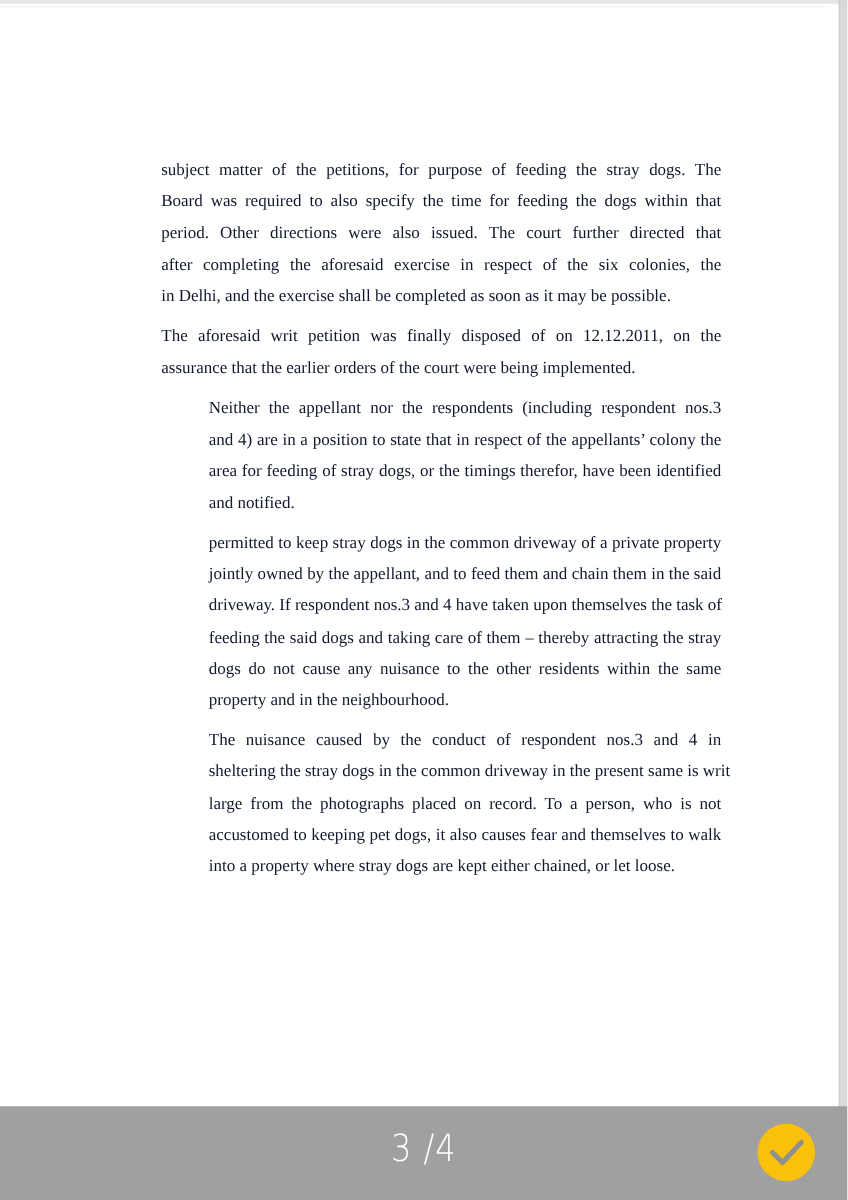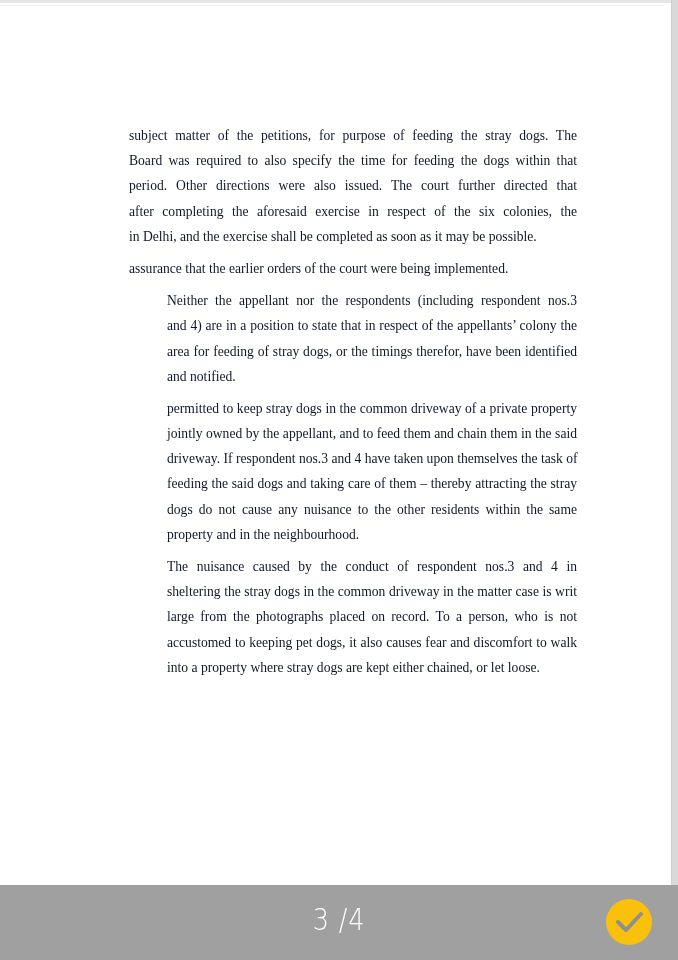--- a/index.html
+++ b/index.html
@@ -105,41 +105,42 @@
 <div class="page">
   <div class="content" id="doc-body">
       <div class="para">
         <span class="line">subject matter of the petitions, for purpose of feeding the stray dogs.  The</span>
         <span class="line">Board was required to also specify the time for feeding the dogs within that</span>
         <span class="line">period.  Other directions were also issued.  The court further directed that</span>
         <span class="line">after completing the aforesaid exercise in respect of the six colonies, the</span>
         <span class="line last">in Delhi, and the exercise shall be completed as soon as it may be possible.</span>
       </div>
       <div class="para">
+        <span class="line">The aforesaid writ petition was finally disposed of on 12.12.2011, on the</span>
         <span class="line last">assurance that the earlier orders of the court were being implemented.</span>
       </div>
       <div class="para indent">
         <span class="line" style="text-indent: 38px;">Neither the appellant nor the respondents (including respondent nos.3</span>
         <span class="line">and 4) are in a position to state that in respect of the appellants’ colony the</span>
         <span class="line">area for feeding of stray dogs, or the timings therefor, have been identified</span>
         <span class="line last">and notified.</span>
       </div>
       <div class="para indent">
         <span class="line">permitted to keep stray dogs in the common driveway of a private property</span>
         <span class="line">jointly owned by the appellant, and to feed them and chain them in the said</span>
         <span class="line">driveway.  If respondent nos.3 and 4 have taken upon themselves the task of</span>
         <span class="line">feeding the said dogs and taking care of them – thereby attracting the stray</span>
         <span class="line">dogs do not cause any nuisance to the other residents within the same</span>
         <span class="line last">property and in the neighbourhood.</span>
       </div>
       <div class="para indent">
         <span class="line" style="text-indent: 38px;">The nuisance caused by the conduct of respondent nos.3 and 4 in</span>
-        <span class="line">sheltering the stray dogs in the common driveway in the matter case is writ</span>
+        <span class="line">sheltering the stray dogs in the common driveway in the present same is writ</span>
         <span class="line">large from the photographs placed on record.  To a person, who is not</span>
-        <span class="line">accustomed to keeping pet dogs, it also causes fear and discomfort to walk</span>
+        <span class="line">accustomed to keeping pet dogs, it also causes fear and themselves to walk</span>
         <span class="line last">into a property where stray dogs are kept either chained, or let loose.</span>
       </div>
     </div>
 </div>
 
 <div class="scrollbar"></div>
 
 <div class="bottom-bar">
   <div class="page-indicator">3 /4</div>
   <div class="check-button">

